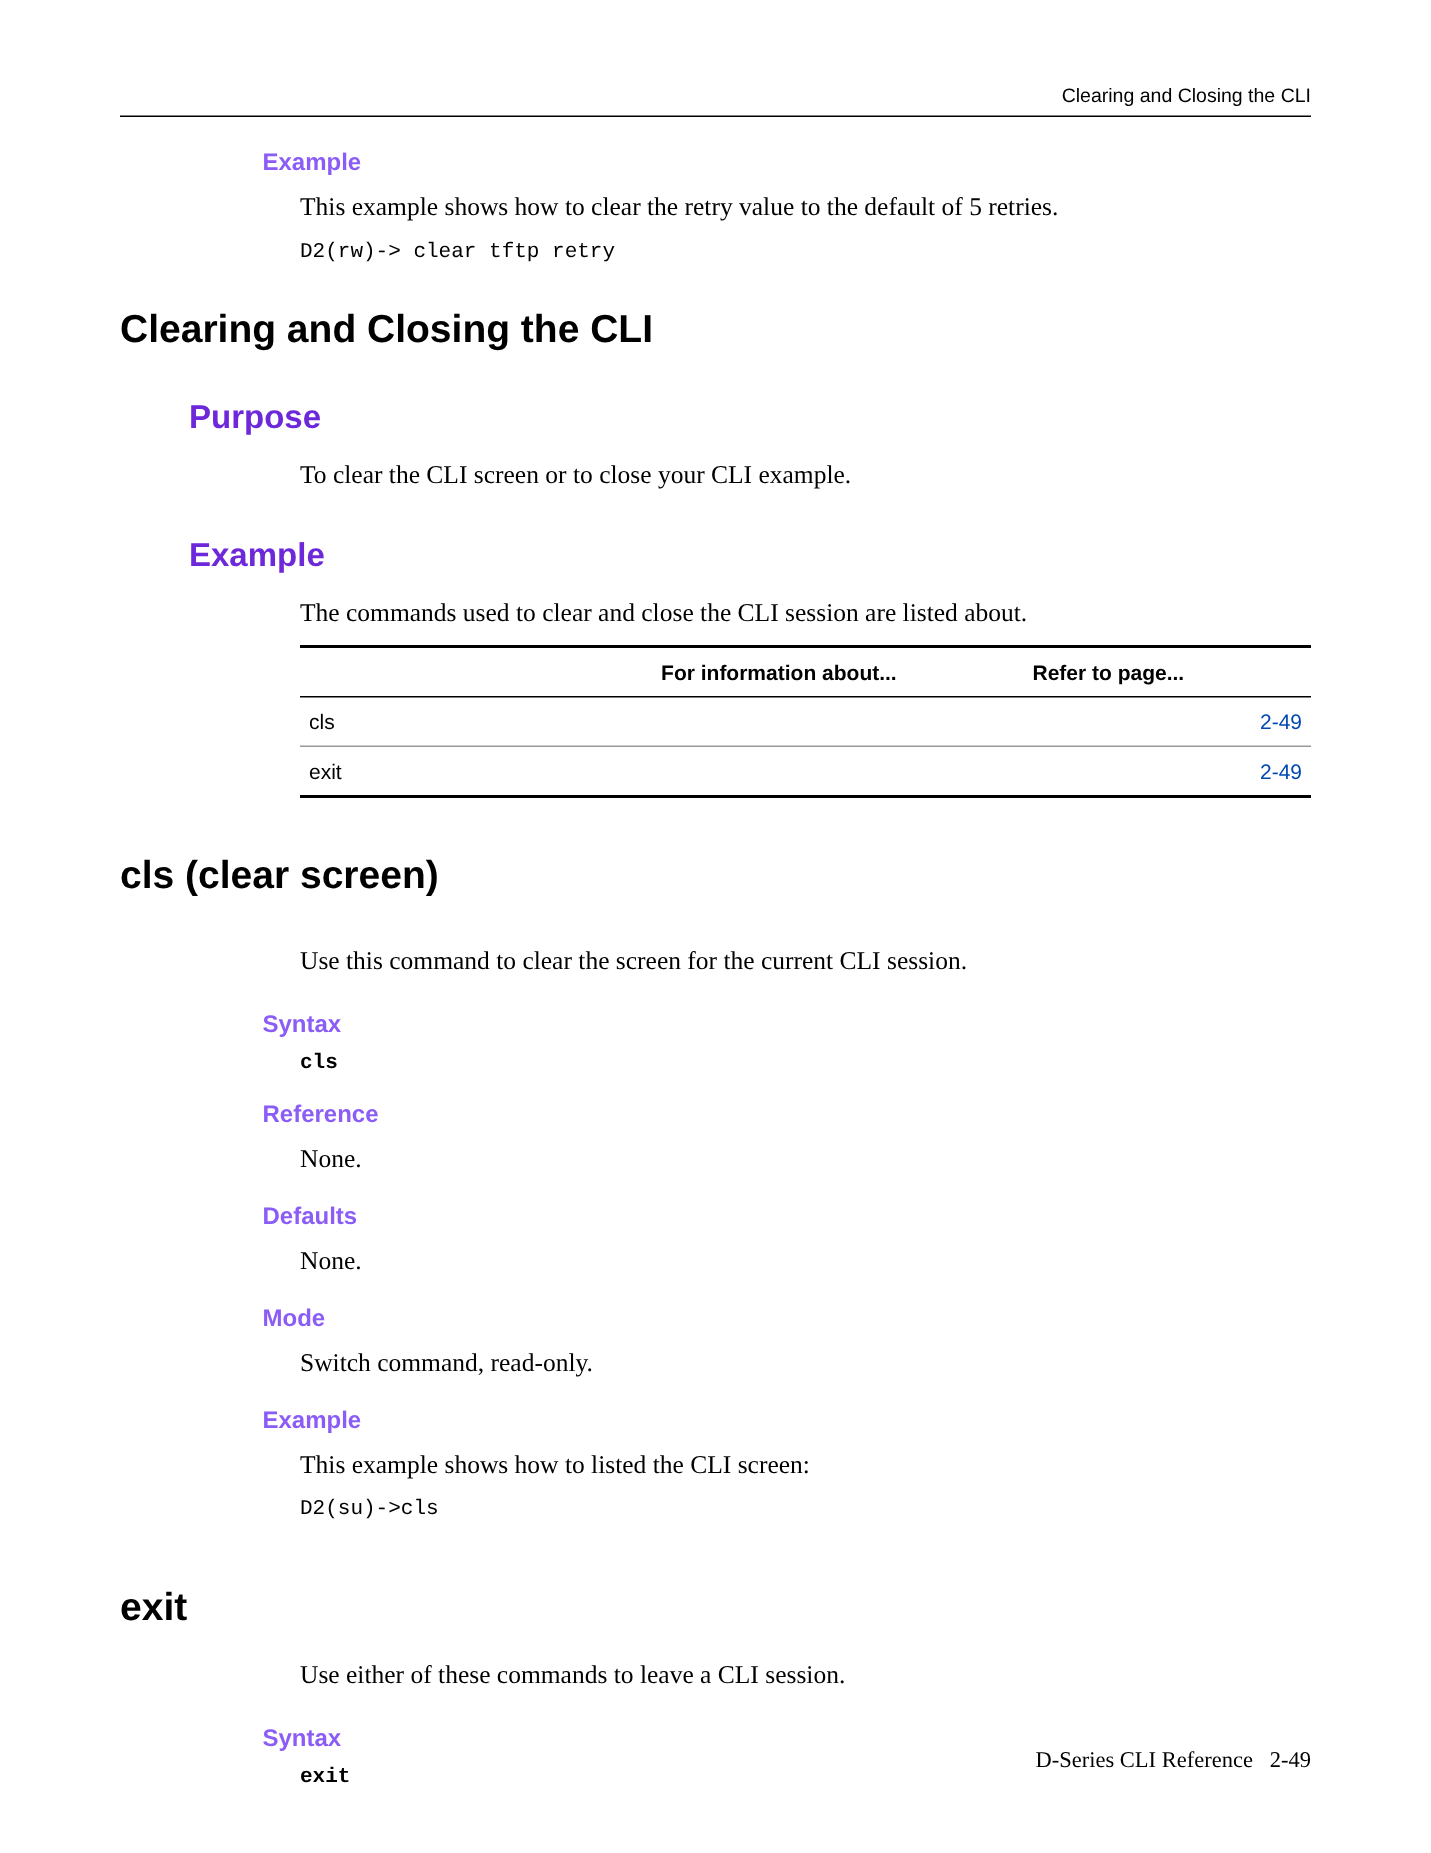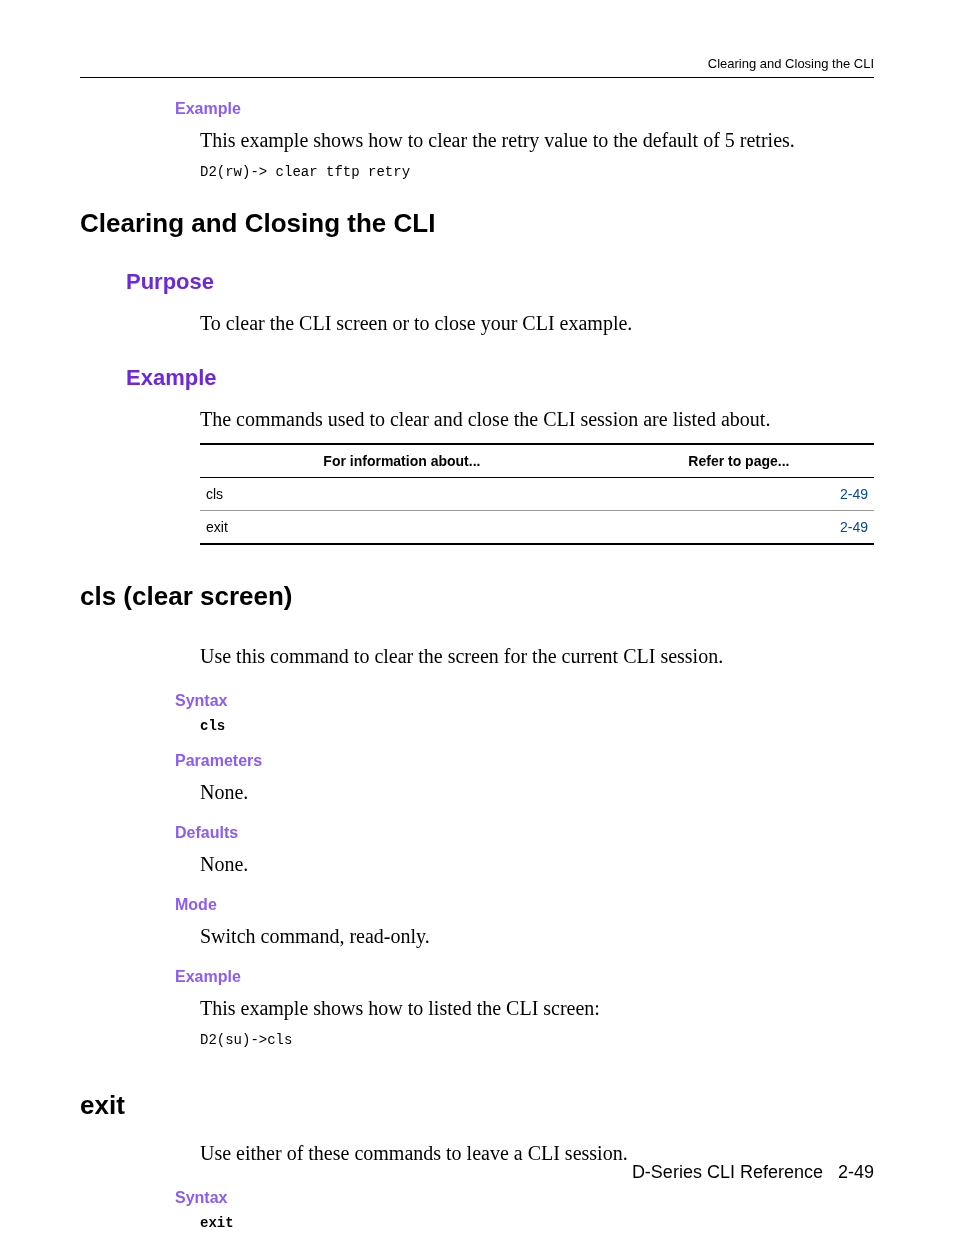--- a/index.html
+++ b/index.html
@@ -23,21 +23,21 @@
   .h-blue-sm {
     font-family: Arial, Helvetica, sans-serif;
     font-weight: bold;
     color: #8b5cf6;
     font-size: 16px;
     margin-left: 95px;
     margin-bottom: 8px;
   }
   .body-text {
     font-family: Georgia, 'Times New Roman', serif;
-    font-size: 20px;
+    font-size: 17px;
     margin-left: 120px;
     margin-bottom: 10px;
     line-height: 1.4;
   }
   .code-block {
     font-family: 'Courier New', monospace;
     font-size: 14px;
     margin-left: 120px;
     margin-bottom: 28px;
   }
@@ -65,42 +65,42 @@
     margin-right: 0;
     margin-bottom: 36px;
   }
   table {
     width: 100%;
     border-collapse: collapse;
     font-family: Arial, Helvetica, sans-serif;
     font-size: 14px;
   }
   thead th {
-    text-align: center;
+    text-align: right;
     font-weight: bold;
     border-top: 2px solid #000;
     border-bottom: 1px solid #000;
     padding: 8px 6px;
   }
   thead th:last-child { text-align: center; }
   tbody td {
     border-bottom: 1px solid #999;
     padding: 8px 6px;
   }
   tbody tr:last-child td { border-bottom: 2px solid #000; }
   tbody td:last-child { text-align: right; }
   .page-link {
     color: #0047b3;
   }
   .footer {
     position: absolute;
     bottom: 52px;
     right: 80px;
-    font-family: Liberation Sans, sans-serif;
-    font-size: 18px;
+    font-family: Liberation Serif, serif;
+    font-size: 15px;
   }
 </style>
 </head>
 <body>
 
 <div class="header-area">
   <span>Clearing and Closing the CLI</span>
 </div>
 
 <div class="h-blue-sm">Example</div>
@@ -135,21 +135,21 @@
     </tbody>
   </table>
 </div>
 
 <div class="h1">cls (clear screen)</div>
 <div class="body-text" style="margin-bottom:22px">Use this command to clear the screen for the current CLI session.</div>
 
 <div class="h-blue-sm">Syntax</div>
 <div class="code-block code-bold" style="margin-bottom:18px">cls</div>
 
-<div class="h-blue-sm">Parameters</div>
+<div class="h-blue-sm">Reference</div>
 <div class="body-text" style="margin-bottom:18px">None.</div>
 
 <div class="h-blue-sm">Defaults</div>
 <div class="body-text" style="margin-bottom:18px">None.</div>
 
 <div class="h-blue-sm">Mode</div>
 <div class="body-text" style="margin-bottom:18px">Switch command, read-only.</div>
 
 <div class="h-blue-sm">Example</div>
 <div class="body-text">This example shows how to listed the CLI screen:</div>

